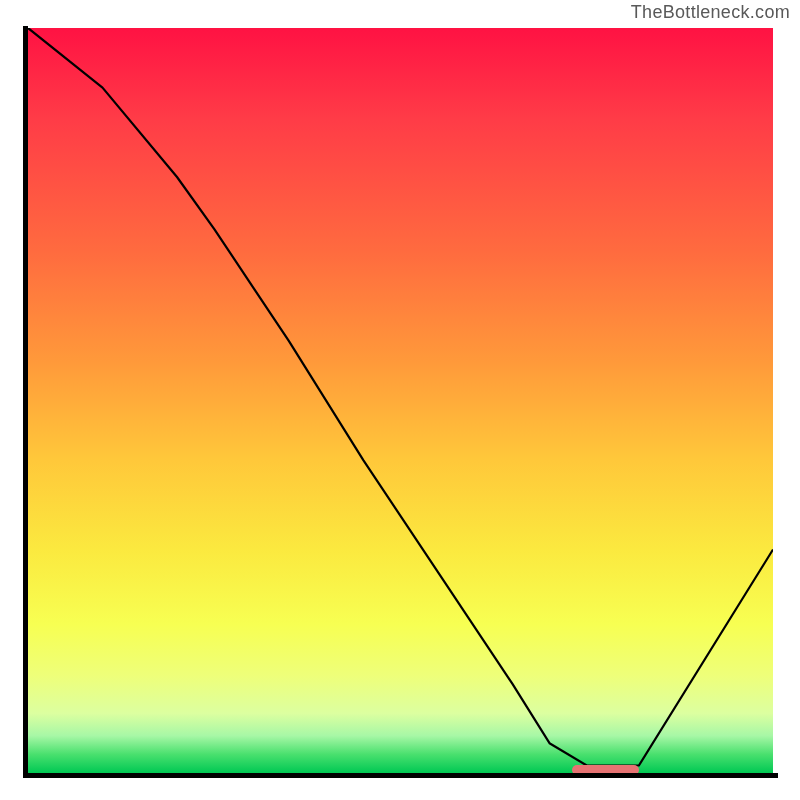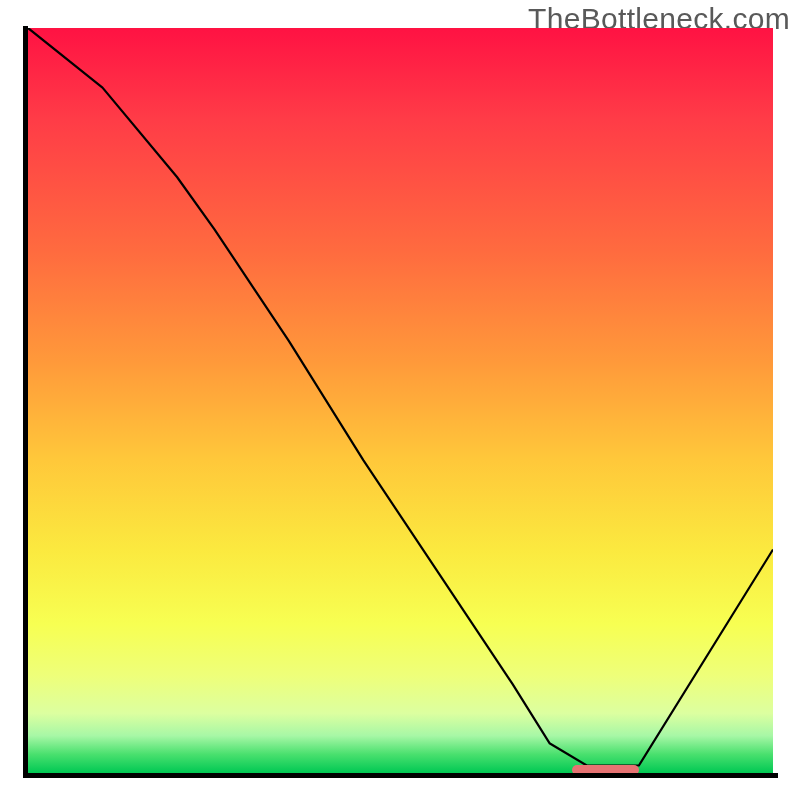--- a/index.html
+++ b/index.html
@@ -9,21 +9,21 @@
     background: #ffffff;
     position: relative;
     overflow: hidden;
     font-family: Arial, Helvetica, sans-serif;
   }
   .watermark {
     position: absolute;
     top: 2px;
     right: 10px;
     color: #595959;
-    font-size: 30px;
+    font-size: 18px;
     font-weight: 400;
     letter-spacing: 0.3px;
   }
   .plot-area {
     position: absolute;
     left: 28px;
     top: 28px;
     width: 745px;
     height: 745px;
   }

